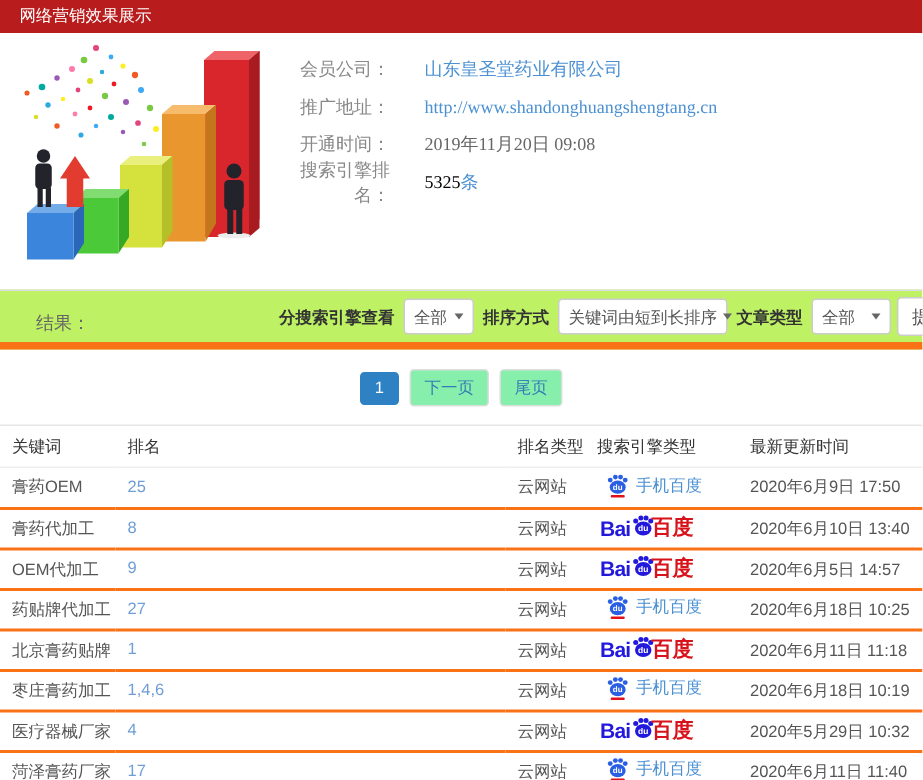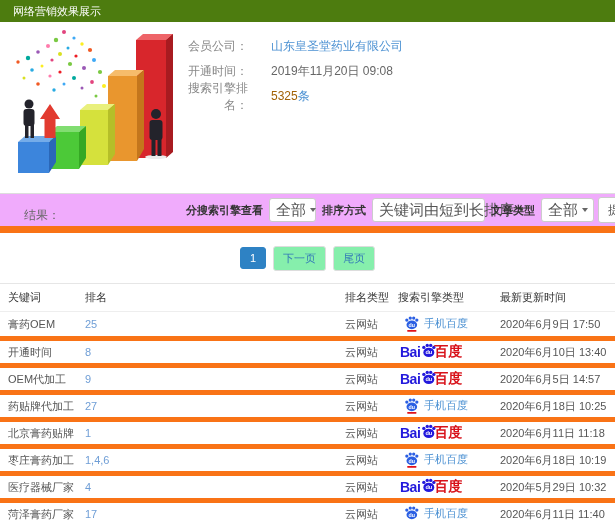--- a/index.html
+++ b/index.html
@@ -1,61 +1,61 @@
 <!DOCTYPE html>
 <html><head>
 <meta charset="utf-8">
 <style>
   * { box-sizing: border-box; margin: 0; padding: 0; }
   html,body { width: 615px; height: 520px; overflow: hidden; background:#fff;
     font-family: "Liberation Sans", "DejaVu Sans", sans-serif; }
 
   
-  .topbar { height:22px; background:#4d7c0f; color:#fff; font-size:11px;
+  .topbar { height:22px; background:#b91c1c; color:#fff; font-size:11px;
     line-height:22px; padding-left:13px; }
 
   
   .info-section { position:relative; height:171px; }
   .chart-art { position:absolute; left:4px; top:4px; width:182px; height:160px; }
-  .info-list { position:absolute; left:168px; top:12px; font-size:12px; }
+  .info-list { position:absolute; left:180px; top:12px; font-size:12px;font-family:Liberation Serif, serif; }
   .info-row { display:flex; align-items:center; height:25px; }
   .info-label { width:80px; text-align:right; color:#888; }
   .info-value { margin-left:23px; color:#666; }
   .link { color:#4a90d2; text-decoration:none; cursor:pointer; }
-  .hl-num { color:#a16207; }
+  .hl-num { color:#000000; }
   .hl-unit { color:#4a90d2; }
 
   
-  .filter-bar { position:relative; height:40px; background:#f0abfc;
-    border-top:1px solid #ddd; border-bottom:7px solid #f97316;padding-left:21px; }
+  .filter-bar { position:relative; height:40px; background:#bef264;
+    border-top:1px solid #ddd; border-bottom:5px solid #f97316;padding-left:21px; }
   .result-label { position:absolute; left:24px; top:13px; font-size:12px; color:#666; }
   .filter-right { position:absolute; left:184px; top:0; height:100%;
     display:flex; align-items:center; gap:4px; white-space:nowrap; }
   .f-label { font-size:11px; font-weight:bold; color:#333; padding:0 2px; }
   .dd { background:#fff; border:1px solid #ccc; border-radius:3px; height:24px;
     display:inline-flex; align-items:center; justify-content:space-between;
-    padding:0 6px; color:#555; font-size:15px; cursor:pointer; flex:0 0 auto; }
+    padding:0 6px; color:#555; font-size:11px; cursor:pointer; flex:0 0 auto; }
   .dd-1 { width:47px; } .dd-2 { width:113px; } .dd-3 { width:53px; }
   .caret { width:0; height:0; border-left:3.5px solid transparent;
     border-right:3.5px solid transparent; border-top:4.5px solid #666; margin-left:4px; }
   .submit-btn { background:#fff; border:1px solid #ccc; border-radius:3px;
     height:26px; min-width:44px; font-size:12px; color:#555; cursor:pointer;
     font-family:inherit; flex:0 0 auto; }
 
   
   .pagination { text-align:center; padding:13px 0 12px; font-size:11px; }
   .page-btn { display:inline-block; border:1px solid #ddd; border-radius:3px;
     background:#86efac; color:#337ab7; padding:4px 9px; margin:0 2px; cursor:pointer; }
   .page-btn.active { background:#2e82c4; border-color:#2e82c4; color:#fff; }
 
   
   table { width:100%; border-collapse:collapse; table-layout:fixed; font-size:11px; }
   th { text-align:left; color:#333; font-weight:normal; height:28px; padding-left:8px;
     border-top:1px solid #e6e6e6; border-bottom:1px solid #eee; }
-  td { height:27px; padding-left:8px; border-bottom:5px solid #f97316; color:#555; }
+  td { height:27px; padding-left:8px; border-bottom:2px solid #f97316; color:#555; }
   .td-rank { color:#6f9ed6; cursor:pointer; }
 
   
   .engine-mobile { display:inline-flex; align-items:center; gap:5px;
     color:#4a90d2; margin-left:6px; }
   .engine-baidu { display:inline-flex; align-items:center; font-weight:bold;
     font-size:14px; margin-left:2px; }
   .bai { color:#2319dc; letter-spacing:-0.5px; }
   .bdu { color:#d8121a; margin-left:-2px; }
   .paw-m { width:15px; height:17px; }
@@ -146,20 +146,24 @@
       <rect x="153.5" y="113" width="4" height="17"></rect>
     </g>
   </svg>
 
   <div class="info-list">
     <div class="info-row">
       <span class="info-label">会员公司：</span>
       <span class="info-value link">山东皇圣堂药业有限公司</span>
     </div>
     <div class="info-row">
+      <span class="info-label">推广地址：</span>
+      <span class="info-value link">http://www.shandonghuangshengtang.cn</span>
+    </div>
+    <div class="info-row">
       <span class="info-label">开通时间：</span>
       <span class="info-value">2019年11月20日 09:08</span>
     </div>
     <div class="info-row">
       <span class="info-label">搜索引擎排名：</span>
       <span class="info-value"><span class="hl-num">5325</span><span class="hl-unit">条</span></span>
     </div>
   </div>
 </div>
 
@@ -227,21 +231,21 @@
           <rect x="5" y="24" width="15" height="2.6" rx="1.2" fill="#e0111a"></rect>
         </svg>
         <span>手机百度</span>
       </span>
       
     </td>
     <td>2020年6月9日 17:50</td>
   </tr>
 
   <tr>
-    <td>开通时间</td>
+    <td>膏药代加工</td>
     <td class="td-rank">8</td>
     <td>云网站</td>
     <td>
       
       <span class="engine-baidu">
         <span class="bai">Bai</span>
         <svg class="paw-b" viewBox="0 0 24 24">
           <g fill="#2319dc">
             <circle cx="4.5" cy="7" r="2.7"></circle>
                 <circle cx="10" cy="3.8" r="2.7"></circle>

